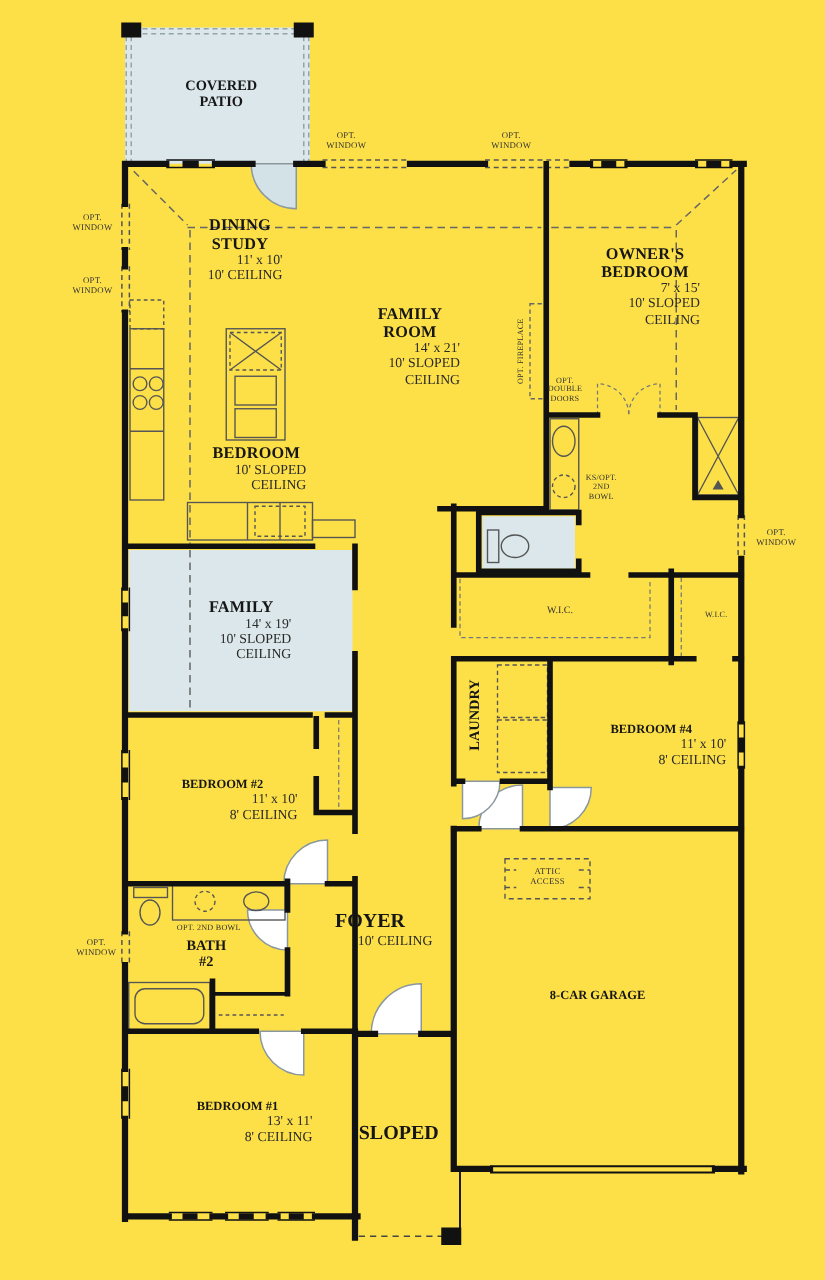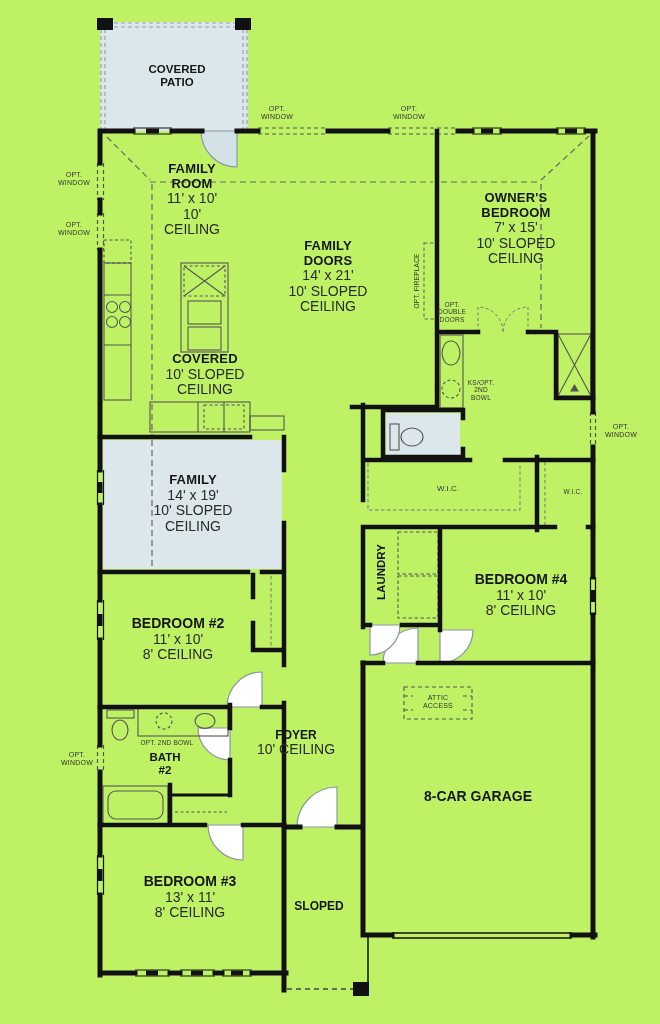--- a/index.html
+++ b/index.html
@@ -1,26 +1,26 @@
 <!DOCTYPE html>
 <html><head>
 <meta charset="utf-8">
 <style>
   html,body{margin:0;padding:0;background:#ffffff;}
-  #canvas{position:relative;width:660px;height:1024px;background:#bef264;overflow:hidden;
-          font-family:Liberation Sans, sans-serif;}
+  #canvas{position:relative;width:660px;height:1024px;background:#fde047;overflow:hidden;
+          font-family:Liberation Serif, serif;}
   #plan-svg{position:absolute;left:0;top:0;}
   .lbl{position:absolute;color:#1f1f1f;text-align:center;transform:translate(-50%,-50%);
        line-height:1.12;white-space:normal;}
   .rot{transform:translate(-50%,-50%) rotate(-90deg);}
   .rn{font-weight:700;font-size:13px;letter-spacing:.2px;color:#161616;}
   .rn-sm{font-weight:700;font-size:11.5px;color:#161616;}
-  .rn-md{font-weight:700;font-size:12px;color:#161616;}
-  .rn-lg{font-weight:700;font-size:14px;color:#161616;}
-  .rd,.rc{font-size:14px;color:#2a2a2a;}
+  .rn-md{font-weight:700;font-size:16px;color:#161616;}
+  .rn-lg{font-weight:700;font-size:10px;color:#161616;}
+  .rd,.rc{font-size:11px;color:#2a2a2a;text-align:right;}
   .sm{font-size:8px;color:#333;}
   .sm2{font-size:7px;color:#333;letter-spacing:.2px;}
   .xs{font-size:6.5px;color:#333;letter-spacing:.2px;}
   .nowrap{white-space:nowrap;}
 </style>
 </head>
 <body>
 
 <div id="canvas">
 
@@ -195,56 +195,56 @@
       <path stroke="#444" stroke-width="1.3" stroke-dasharray="5 4" fill="none" d="M287 989 H356"></path>
       <rect x="353" y="982" width="16" height="14" fill="#111"></rect>
     </g>
   </svg>
 
   <div class="lbl" style="left:177px;top:76px;width:72px">
     <div class="rn-sm">COVERED PATIO</div>
   </div>
 
   <div class="lbl" style="left:192px;top:200px;width:68px">
-    <div class="rn">FAMILY ROOM</div>
+    <div class="rn">DINING STUDY</div>
     <div class="rd">11' x 10'</div>
     <div class="rc">10' CEILING</div>
   </div>
 
   <div class="lbl" style="left:328px;top:277px;width:80px">
-    <div class="rn">FAMILY DOORS</div>
+    <div class="rn">FAMILY ROOM</div>
     <div class="rd">14' x 21'</div>
     <div class="rc">10' SLOPED CEILING</div>
   </div>
 
   <div class="lbl" style="left:516px;top:229px;width:88px">
     <div class="rn">OWNER'S BEDROOM</div>
     <div class="rd">7' x 15'</div>
     <div class="rc">10' SLOPED CEILING</div>
   </div>
 
   <div class="lbl" style="left:205px;top:375px;width:80px">
-    <div class="rn">COVERED</div>
+    <div class="rn">BEDROOM</div>
     <div class="rc">10' SLOPED CEILING</div>
   </div>
 
   <div class="lbl" style="left:193px;top:504px;width:80px">
     <div class="rn">FAMILY</div>
     <div class="rd">14' x 19'</div>
     <div class="rc">10' SLOPED CEILING</div>
   </div>
 
   <div class="lbl" style="left:178px;top:640px;width:120px">
     <div class="rn-lg">BEDROOM #2</div>
     <div class="rd">11' x 10'</div>
     <div class="rc">8' CEILING</div>
   </div>
 
   <div class="lbl" style="left:190px;top:898px;width:120px">
-    <div class="rn-lg">BEDROOM #3</div>
+    <div class="rn-lg">BEDROOM #1</div>
     <div class="rd">13' x 11'</div>
     <div class="rc">8' CEILING</div>
   </div>
 
   <div class="lbl" style="left:521px;top:596px;width:120px">
     <div class="rn-lg">BEDROOM #4</div>
     <div class="rd">11' x 10'</div>
     <div class="rc">8' CEILING</div>
   </div>
 

